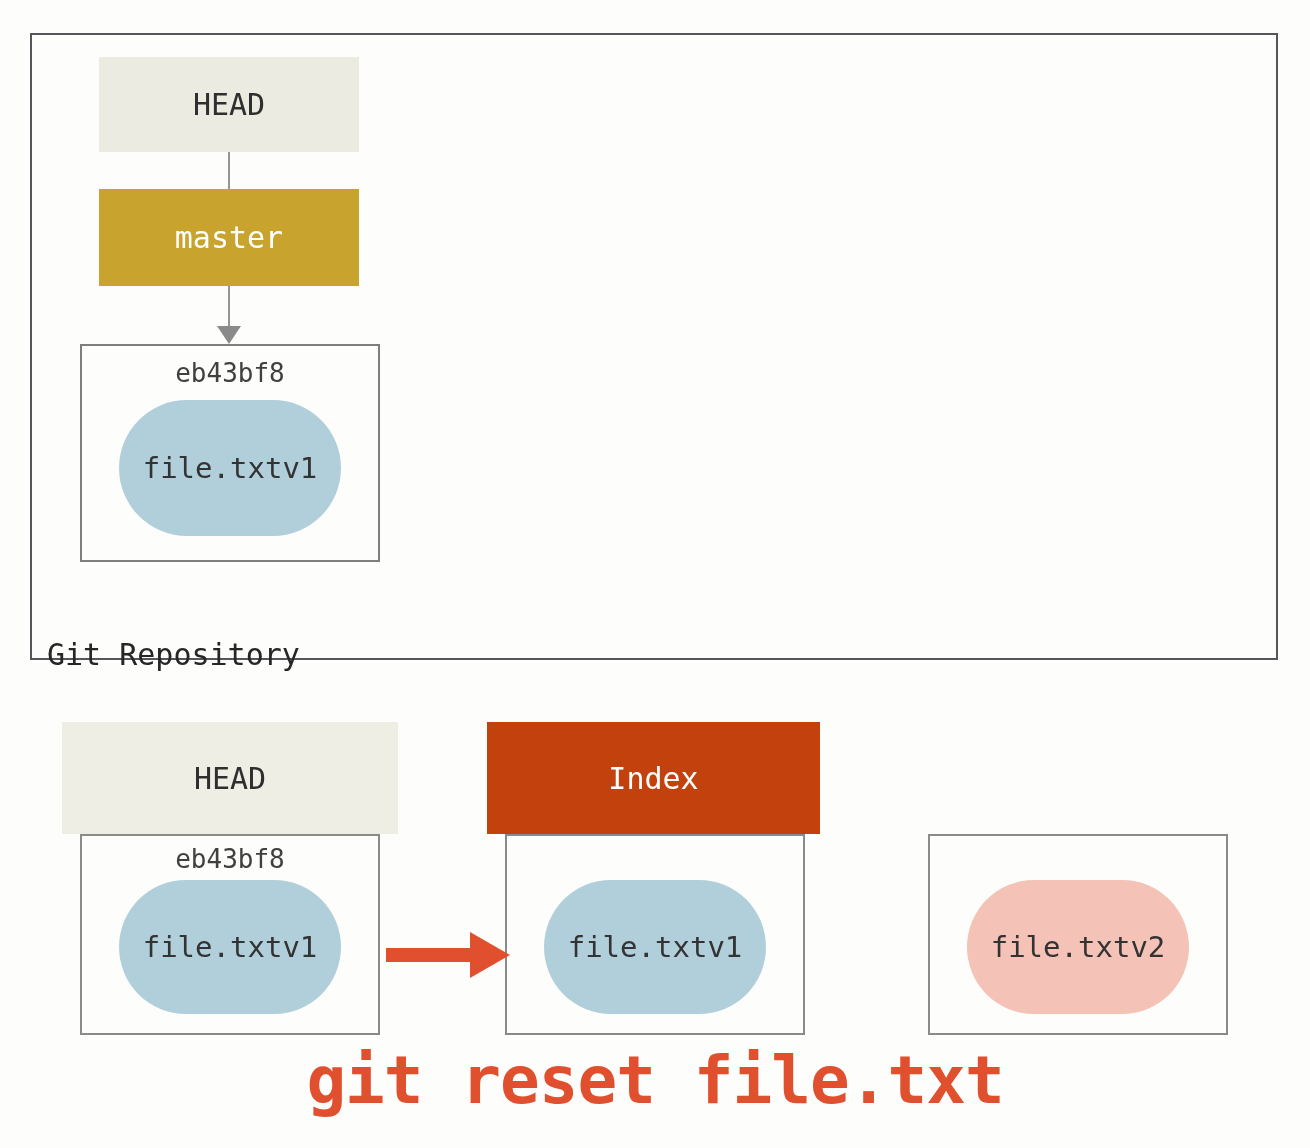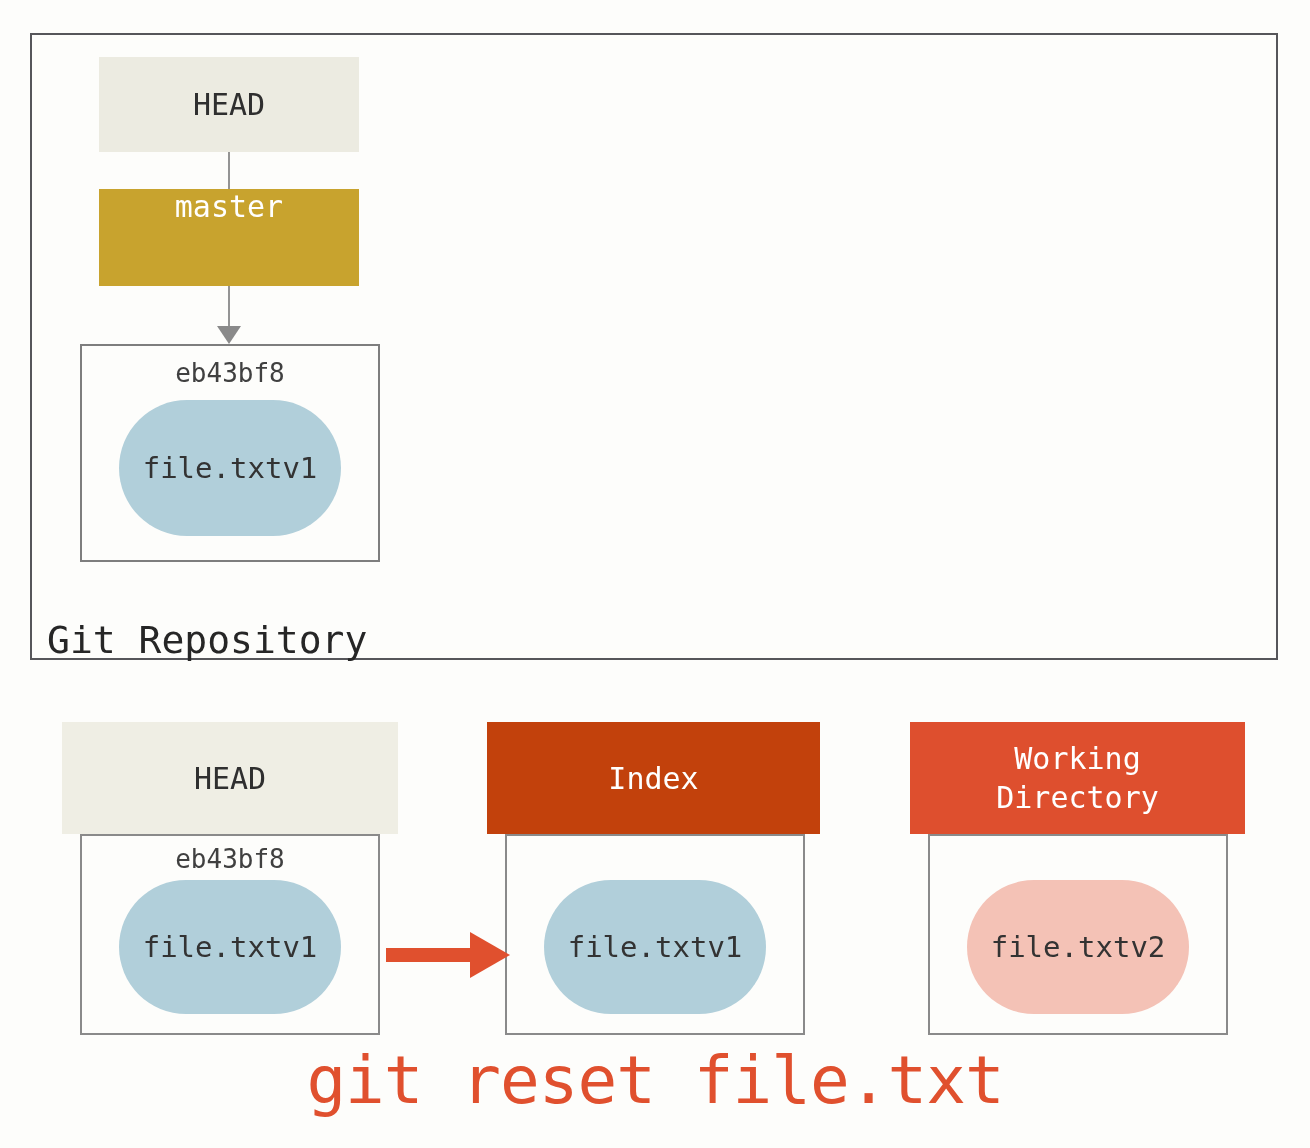--- a/index.html
+++ b/index.html
@@ -37,21 +37,21 @@
     position: absolute;
     background: #949494;
     width: 2px;
   }
   .conn-head-master { left: 196px; top: 117px; height: 37px; }
   .master-box {
     position: absolute;
     left: 67px; top: 154px;
     width: 260px; height: 97px;
     background: #c8a32e;
-    display: flex; justify-content: center;
+    display: flex; align-items: center; justify-content: center;
     font-size: 30px; color: #ffffff;
   }
   .conn-master-commit { left: 196px; top: 251px; height: 42px; }
   .arrowhead-down {
     position: absolute;
     left: 185px; top: 291px;
     width: 0; height: 0;
     border-left: 12px solid transparent;
     border-right: 12px solid transparent;
     border-top: 18px solid #8a8a8a;
@@ -76,22 +76,22 @@
     margin: 12px auto 0 auto;
     display: flex; 
     align-items: center; justify-content: center;
     font-size: 29px; line-height: 1.25;
     color: #333333;
   }
   .blob-blue { background: #b1cfda; }
   .blob-pink { background: #f4c2b6; }
   .repo-label {
     position: absolute;
-    left: 15px; top: 583px;
-    font-size: 38px;
+    left: 15px; top: 602px;
+    font-size: 30px;
     color: #262626;
   }
 
   
   .col-header {
     position: absolute;
     top: 722px;
     height: 112px;
     display: flex; align-items: center; justify-content: center;
     font-size: 30px;
@@ -135,21 +135,21 @@
     border-left: 40px solid #e0502e;
   }
 
   
   .caption {
     position: absolute;
     left: 0; top: 1042px;
     width: 1310px;
     text-align: center;
     font-size: 66px;
-    font-weight: normal;
+    font-weight: bold;
     color: #e0502e;
     letter-spacing: -1px;
   }
 </style>
 </head>
 <body>
 
 <div class="canvas">
 
   <div class="repo-box">
@@ -177,23 +177,20 @@
 
     <div class="repo-label">Git Repository</div>
   </div>
 
   <div class="col-header hdr-head">
     <span class="hdr-label">HEAD</span>
   </div>
   <div class="col-header hdr-index">
     <span class="hdr-label">Index</span>
   </div>
-  <div class="col-header hdr-workdir">
-    <span class="hdr-label">Working Directory</span>
-  </div>
 
   <div class="col-box box-head">
     <div class="commit-hash">eb43bf8</div>
     <div class="blob blob-blue">
       <span>file.txt</span>
       <span>v1</span>
     </div>
   </div>
 
   <div class="col-box box-index">

